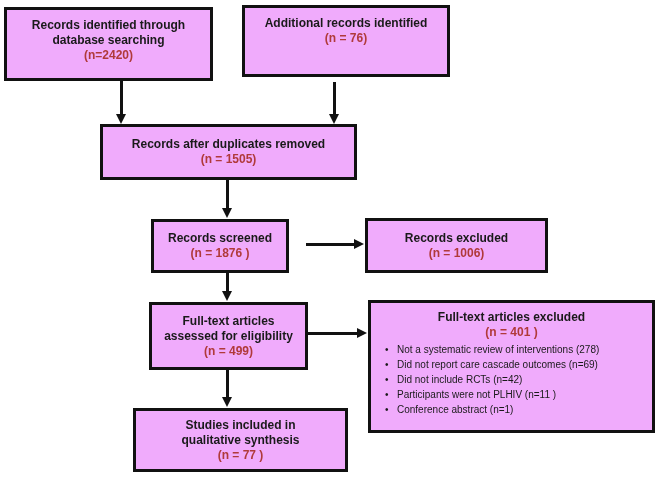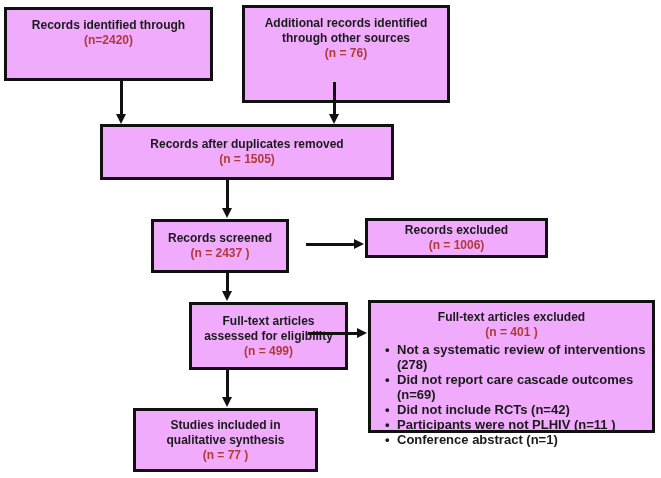--- a/index.html
+++ b/index.html
@@ -32,38 +32,38 @@
     font-weight: bold;
     font-size: 12px;
     line-height: 15px;
     color: var(--text);
   }
   .box.top-align { justify-content: flex-start; padding-top: 8px; }
   .count { color: var(--accent-red); }
 
   
   #box-identified        { left: 4px;   top: 7px;   width: 209px; height: 74px; }
-  #box-additional        { left: 242px; top: 5px;   width: 208px; height: 98px; }
-  #box-duplicates        { left: 100px; top: 124px; width: 294px; height: 56px; }
+  #box-additional        { left: 242px; top: 5px;   width: 208px; height: 72px; }
+  #box-duplicates        { left: 100px; top: 124px; width: 257px; height: 56px; }
   #box-screened          { left: 151px; top: 219px; width: 138px; height: 54px; }
-  #box-records-excluded  { left: 365px; top: 218px; width: 183px; height: 40px; }
-  #box-fulltext          { left: 149px; top: 302px; width: 159px; height: 68px; margin-left: 40px; }
+  #box-records-excluded  { left: 365px; top: 218px; width: 183px; height: 55px; }
+  #box-fulltext          { left: 149px; top: 302px; width: 159px; height: 68px; }
   #box-fulltext-excluded {
     left: 368px; top: 300px; width: 287px; height: 133px;
     justify-content: flex-start; padding: 7px 6px 0 6px;
   }
-  #box-included          { left: 133px; top: 408px; width: 185px; height: 64px; }
+  #box-included          { left: 133px; top: 408px; width: 215px; height: 64px; }
 
   
   .reasons {
     list-style: none;
     width: 100%;
     text-align: left;
-    font-weight: bold;
-    font-size: 13px;
+    font-weight: normal;
+    font-size: 10px;
     line-height: 15px;
     margin-top: 2px;
     padding-left: 4px;
   }
   .reasons li { position: relative; padding-left: 16px; }
   .reasons li::before {
     content: '\2022';
     position: absolute;
     left: 4px;
     top: 0;
@@ -106,37 +106,37 @@
   #arrow-fulltext-right   { left: 308px; top: 332px; width: 50px;  }
   #arrow-fulltext-down    { left: 226px; top: 370px; height: 28px; }
 </style>
 </head>
 <body>
 
 <div class="canvas">
 
   <div class="box top-align" id="box-identified">
     <div>Records identified through</div>
+    <div>database searching</div>
     <div class="count">(n=2420)</div>
   </div>
 
   <div class="box top-align" id="box-additional">
     <div>Additional records identified</div>
-    <div>through other sources</div>
     <div class="count">(n = 76)</div>
   </div>
 
   <div class="box" id="box-duplicates">
     <div>Records after duplicates removed</div>
     <div class="count">(n = 1505)</div>
   </div>
 
   <div class="box" id="box-screened">
     <div>Records screened</div>
-    <div class="count">(n = 2437 )</div>
+    <div class="count">(n = 1876 )</div>
   </div>
 
   <div class="box" id="box-records-excluded">
     <div>Records excluded</div>
     <div class="count">(n = 1006)</div>
   </div>
 
   <div class="box" id="box-fulltext">
     <div>Full-text articles</div>
     <div>assessed for eligibility</div>

